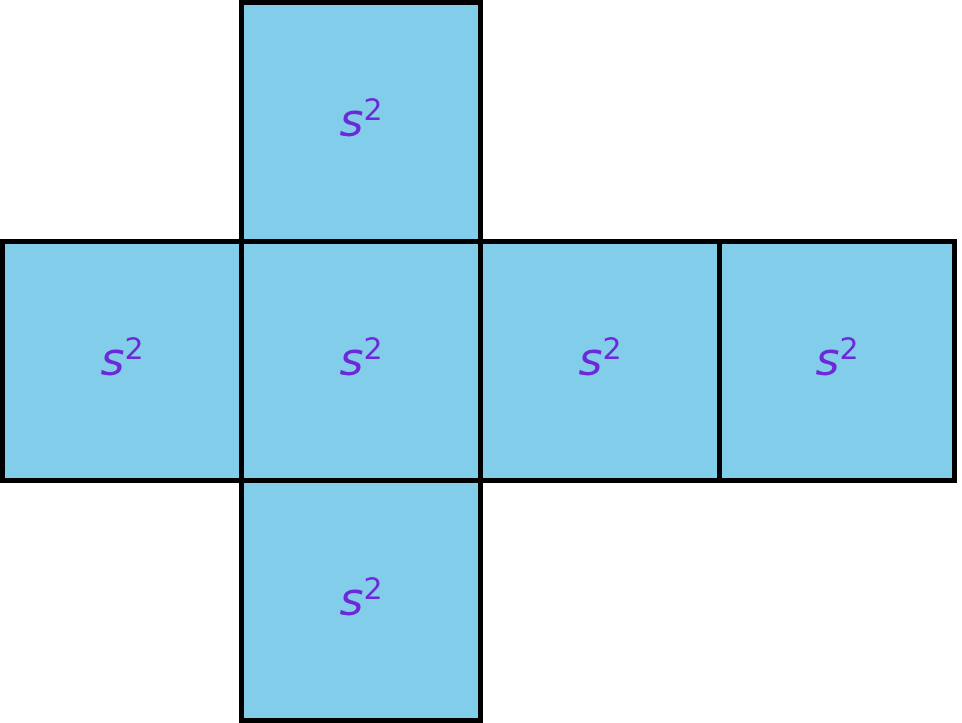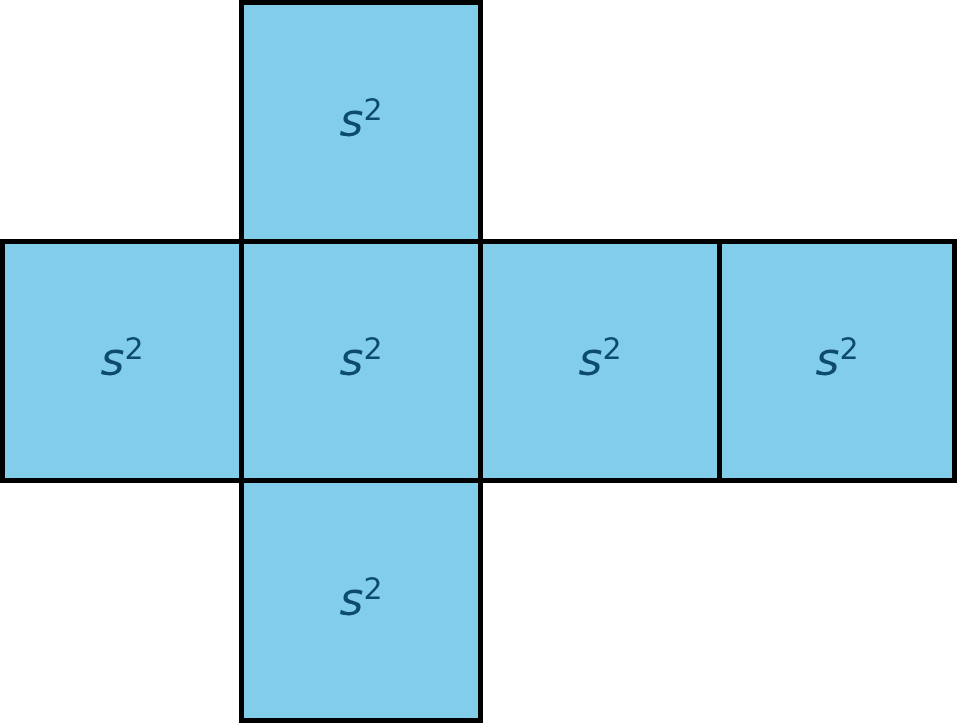--- a/index.html
+++ b/index.html
@@ -28,21 +28,21 @@
   }
   
   .face-top          { left: 239px; top: 0px; }
   .face-middle-left  { left: 0px;   top: 239px; }
   .face-middle-center{ left: 239px; top: 239px; }
   .face-middle-right { left: 478px; top: 239px; }
   .face-middle-far-right { left: 717px; top: 239px; width: 240px; }
   .face-bottom       { left: 239px; top: 478px; height: 245px; }
 
   .face-label {
-    color: #0c4a6e;
+    color: #6d28d9;
     font-size: 46px;
     line-height: 1;
     white-space: nowrap;
     transform: translateY(-2px);
   }
   .face-label .base {
     font-style: italic;
   }
   .face-label .exp {
     font-style: normal;

